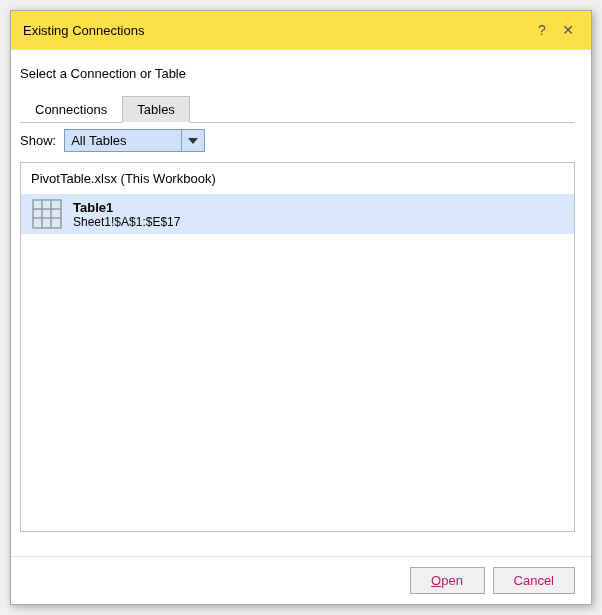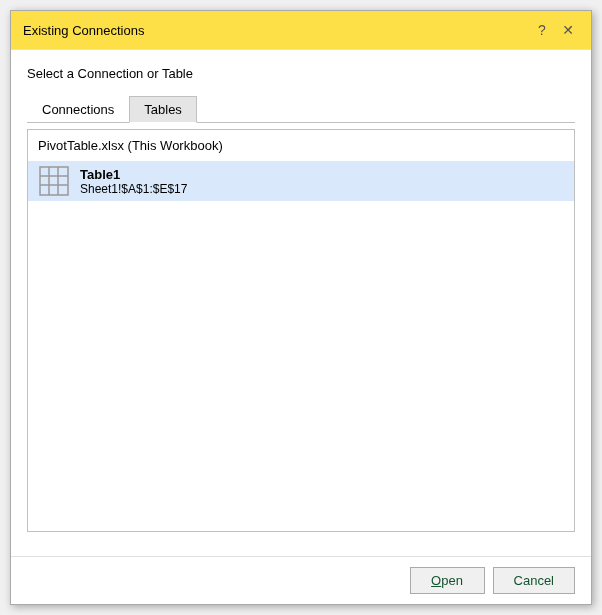--- a/index.html
+++ b/index.html
@@ -57,21 +57,21 @@
       cursor: pointer;
       font-size: 14px;
       color: #555;
       display: flex;
       align-items: center;
       justify-content: center;
       border-radius: 2px;
     }
 
     .dialog-body {
-      padding: 16px 16px 12px 16px;
+      padding: 16px 16px 12px 9px;
       display: flex;
       flex-direction: column;
       flex: 1;
     }
 
     .subtitle {
       font-size: 13px;
       color: #000;
       margin-bottom: 14px;
     }
@@ -189,21 +189,21 @@
       gap: 8px;
       border-top: 1px solid #e0e0e0;
     }
 
     .footer-btn {
       padding: 5px 20px;
       font-size: 13px;
       cursor: pointer;
       border: 1px solid #aaaaaa;
       background: #f0f0f0;
-      color: #14532d;
+      color: #be185d;
       min-width: 75px;
       text-align: center;
     }
 
     .footer-btn.primary {
       background: #f0f0f0;
     }
 
     .btn-underline {
       text-decoration: underline;
@@ -223,20 +223,31 @@
   </div>
 
   <div class="dialog-body">
     <div class="subtitle">Select a Connection or Table</div>
 
     <div class="tabs-container">
       <button class="tab">Connections</button>
       <button class="tab active">Tables</button>
     </div>
 
+    <div class="show-row">
+      <span class="show-label">Show:</span>
+      <div class="select-control">
+        <span class="select-field">All Tables</span>
+        <button class="select-arrow-btn">
+          <svg width="10" height="6" viewBox="0 0 10 6">
+            <path d="M0 0 L5 6 L10 0 Z" fill="#333"></path>
+          </svg>
+        </button>
+      </div>
+    </div>
 
     <div class="table-list">
       <div class="workbook-header">PivotTable.xlsx (This Workbook)</div>
       <div class="table-item">
         <svg class="table-icon" viewBox="0 0 32 32" xmlns="http://www.w3.org/2000/svg">
           <rect x="2" y="2" width="28" height="28" fill="none" stroke="#999" stroke-width="1.5"></rect>
           <line x1="2" y1="11" x2="30" y2="11" stroke="#999" stroke-width="1.5"></line>
           <line x1="2" y1="20" x2="30" y2="20" stroke="#999" stroke-width="1.5"></line>
           <line x1="11" y1="2" x2="11" y2="30" stroke="#999" stroke-width="1.5"></line>
           <line x1="20" y1="2" x2="20" y2="30" stroke="#999" stroke-width="1.5"></line>

